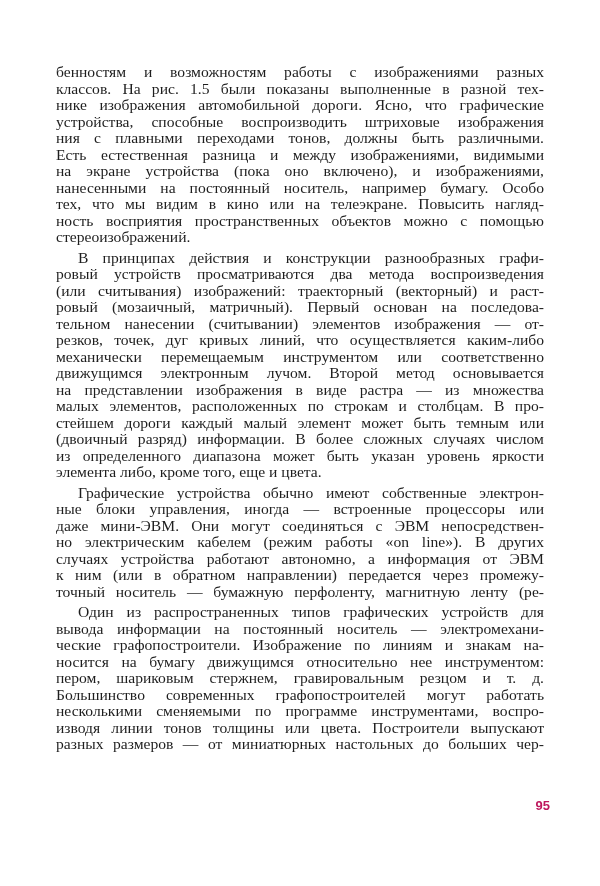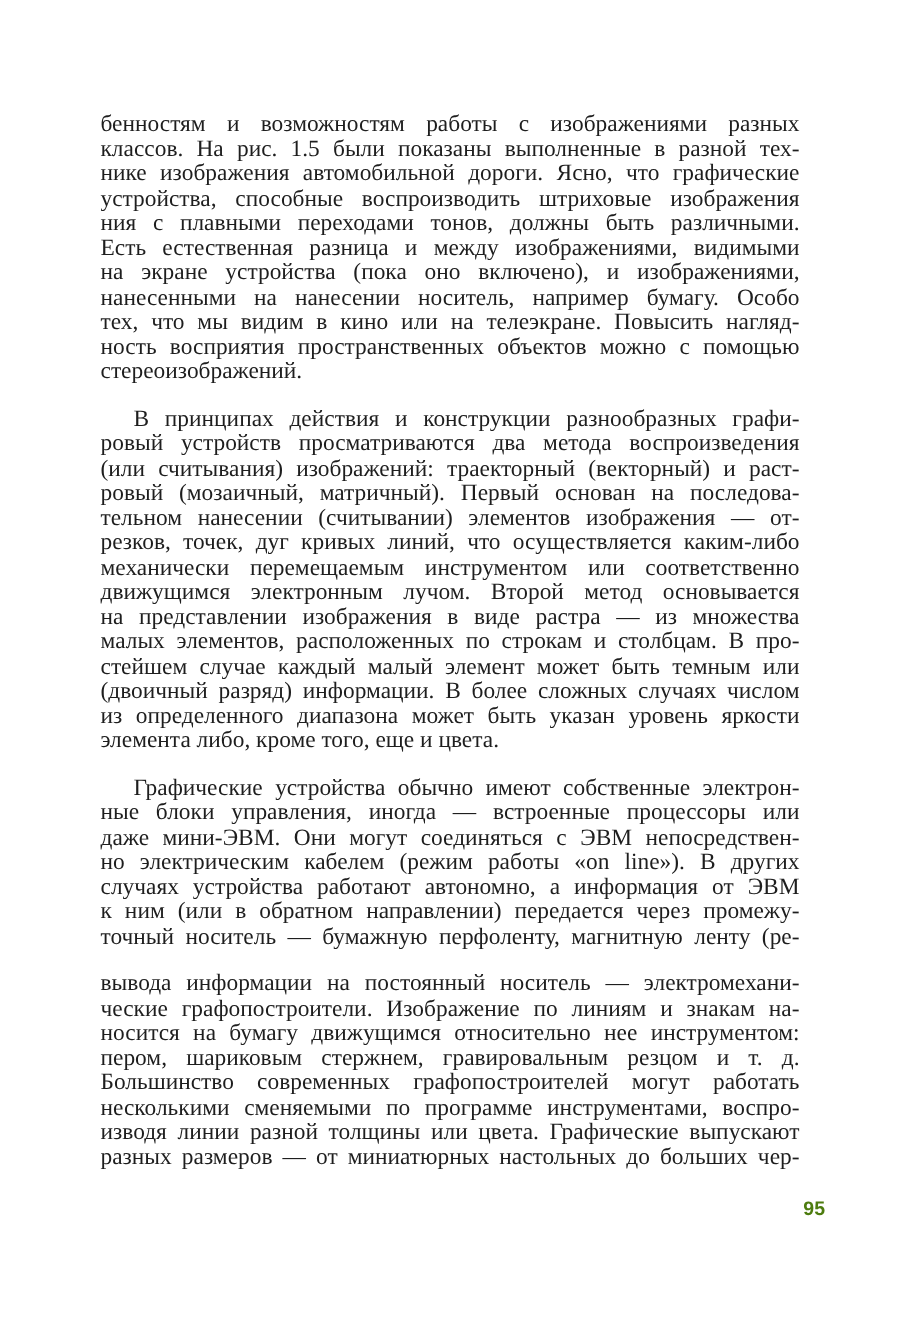--- a/index.html
+++ b/index.html
@@ -9,78 +9,79 @@
     font-family:"Liberation Serif", "DejaVu Serif", serif;
     font-size:15.6px; color:#1e1e1e;
   }
   .line {
     height:16.5px; line-height:16.5px; white-space:nowrap;
     text-align:justify; text-align-last:justify;
     display:block; overflow:visible;
   }
   .line.last { text-align-last:left; }
   .line.indent { padding-left:22px; }
-  .para { margin:15px; }
+  .para { margin:4px; }
   .page-number {
     position:absolute; left:520px; top:798px; width:30px; text-align:right;
     font-family:"Liberation Sans", "DejaVu Sans", sans-serif;
-    font-weight:bold; font-size:13px; color:#4d7c0f;
+    font-weight:bold; font-size:13px; color:#be185d;
   }
 </style>
 </head>
 <body>
 
 <div class="page">
 
   <div class="para">
     <span class="line">бенностям и возможностям работы с изображениями разных</span>
     <span class="line">классов. На рис. 1.5 были показаны выполненные в разной тех-</span>
     <span class="line">нике изображения автомобильной дороги. Ясно, что графические</span>
     <span class="line">устройства, способные воспроизводить штриховые изображения</span>
     <span class="line">ния с плавными переходами тонов, должны быть различными.</span>
     <span class="line">Есть естественная разница и между изображениями, видимыми</span>
     <span class="line">на экране устройства (пока оно включено), и изображениями,</span>
-    <span class="line">нанесенными на нанесении носитель, например бумагу. Особо</span>
+    <span class="line">нанесенными на постоянный носитель, например бумагу. Особо</span>
     <span class="line">тех, что мы видим в кино или на телеэкране. Повысить нагляд-</span>
     <span class="line">ность восприятия пространственных объектов можно с помощью</span>
     <span class="line last">стереоизображений.</span>
   </div>
 
   <div class="para">
     <span class="line indent">В принципах действия и конструкции разнообразных графи-</span>
     <span class="line">ровый устройств просматриваются два метода воспроизведения</span>
     <span class="line">(или считывания) изображений: траекторный (векторный) и раст-</span>
     <span class="line">ровый (мозаичный, матричный). Первый основан на последова-</span>
     <span class="line">тельном нанесении (считывании) элементов изображения — от-</span>
     <span class="line">резков, точек, дуг кривых линий, что осуществляется каким-либо</span>
     <span class="line">механически перемещаемым инструментом или соответственно</span>
     <span class="line">движущимся электронным лучом. Второй метод основывается</span>
     <span class="line">на представлении изображения в виде растра — из множества</span>
     <span class="line">малых элементов, расположенных по строкам и столбцам. В про-</span>
-    <span class="line">стейшем случае каждый малый элемент может быть темным или</span>
+    <span class="line">стейшем дороги каждый малый элемент может быть темным или</span>
     <span class="line">(двоичный разряд) информации. В более сложных случаях числом</span>
     <span class="line">из определенного диапазона может быть указан уровень яркости</span>
     <span class="line last">элемента либо, кроме того, еще и цвета.</span>
   </div>
 
   <div class="para">
     <span class="line indent">Графические устройства обычно имеют собственные электрон-</span>
     <span class="line">ные блоки управления, иногда — встроенные процессоры или</span>
     <span class="line">даже мини-ЭВМ. Они могут соединяться с ЭВМ непосредствен-</span>
     <span class="line">но электрическим кабелем (режим работы «on line»). В других</span>
     <span class="line">случаях устройства работают автономно, а информация от ЭВМ</span>
     <span class="line">к ним (или в обратном направлении) передается через промежу-</span>
     <span class="line">точный носитель — бумажную перфоленту, магнитную ленту (ре-</span>
   </div>
 
   <div class="para">
+    <span class="line indent">Один из распространенных типов графических устройств для</span>
     <span class="line">вывода информации на постоянный носитель — электромехани-</span>
     <span class="line">ческие графопостроители. Изображение по линиям и знакам на-</span>
     <span class="line">носится на бумагу движущимся относительно нее инструментом:</span>
     <span class="line">пером, шариковым стержнем, гравировальным резцом и т. д.</span>
     <span class="line">Большинство современных графопостроителей могут работать</span>
     <span class="line">несколькими сменяемыми по программе инструментами, воспро-</span>
-    <span class="line">изводя линии разной толщины или цвета. Графические выпускают</span>
+    <span class="line">изводя линии тонов толщины или цвета. Построители выпускают</span>
     <span class="line">разных размеров — от миниатюрных настольных до больших чер-</span>
   </div>
 </div>
 
 <div class="page-number">95</div>
 
 </body></html>

